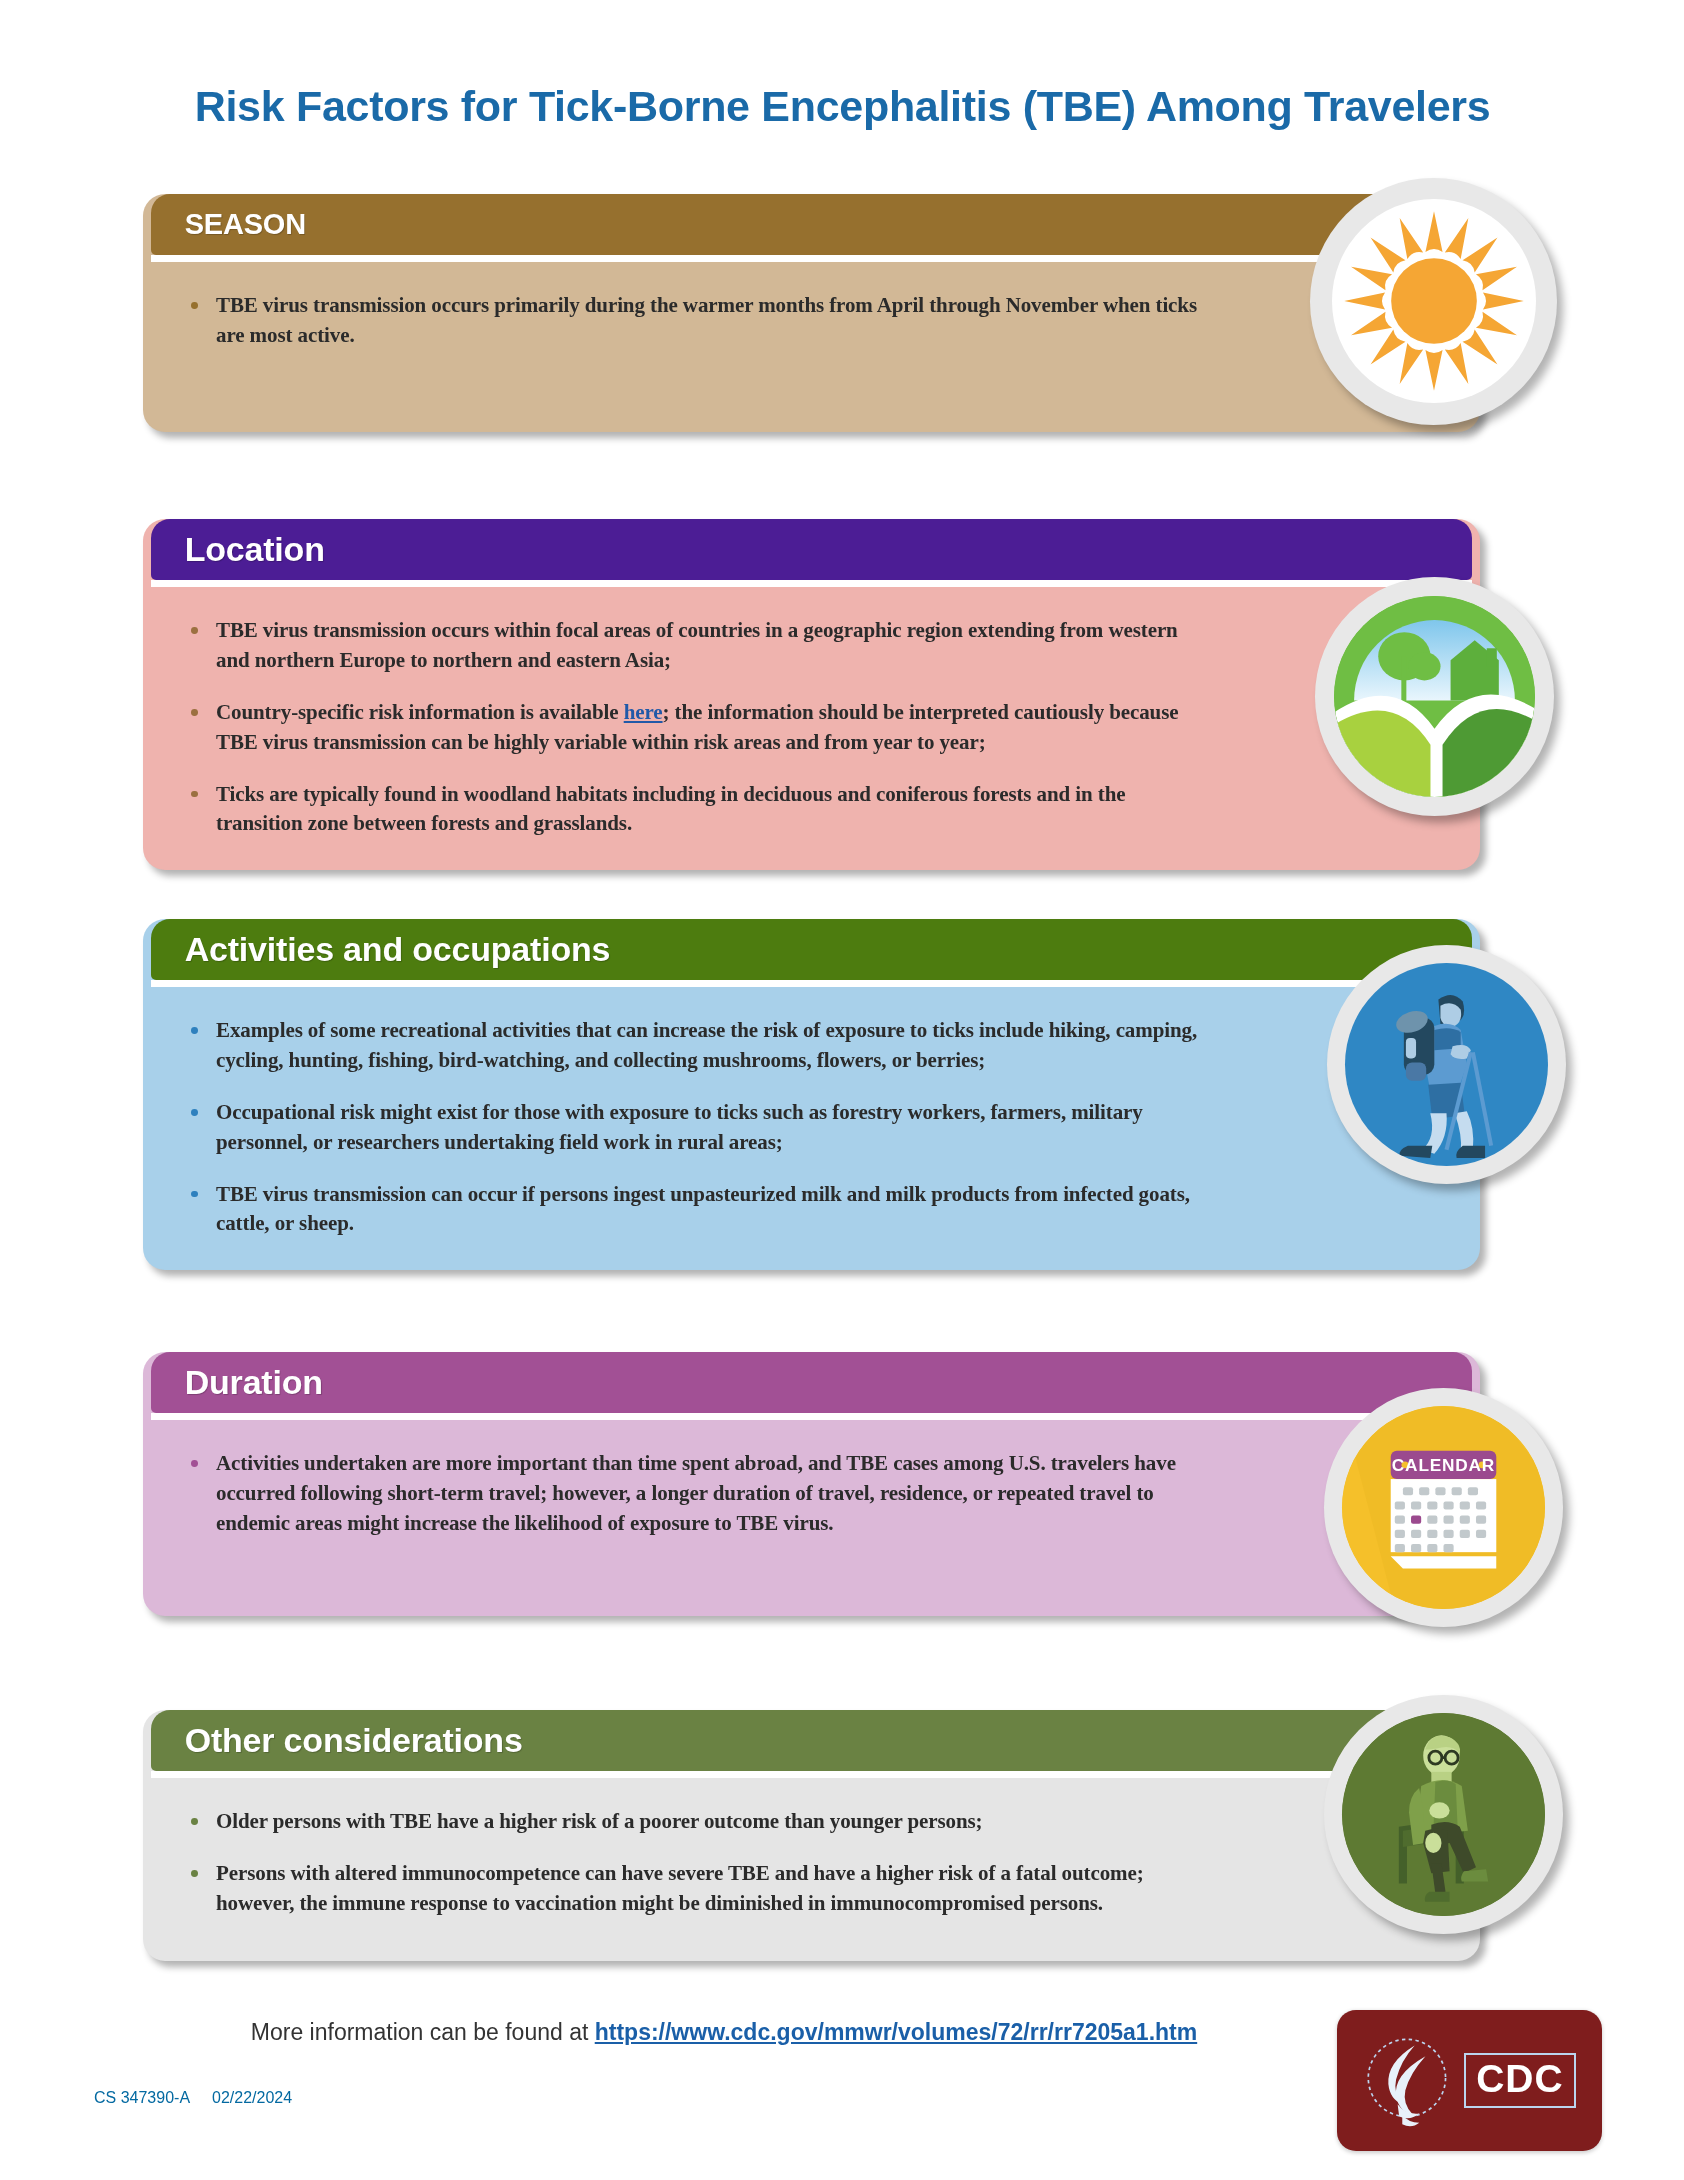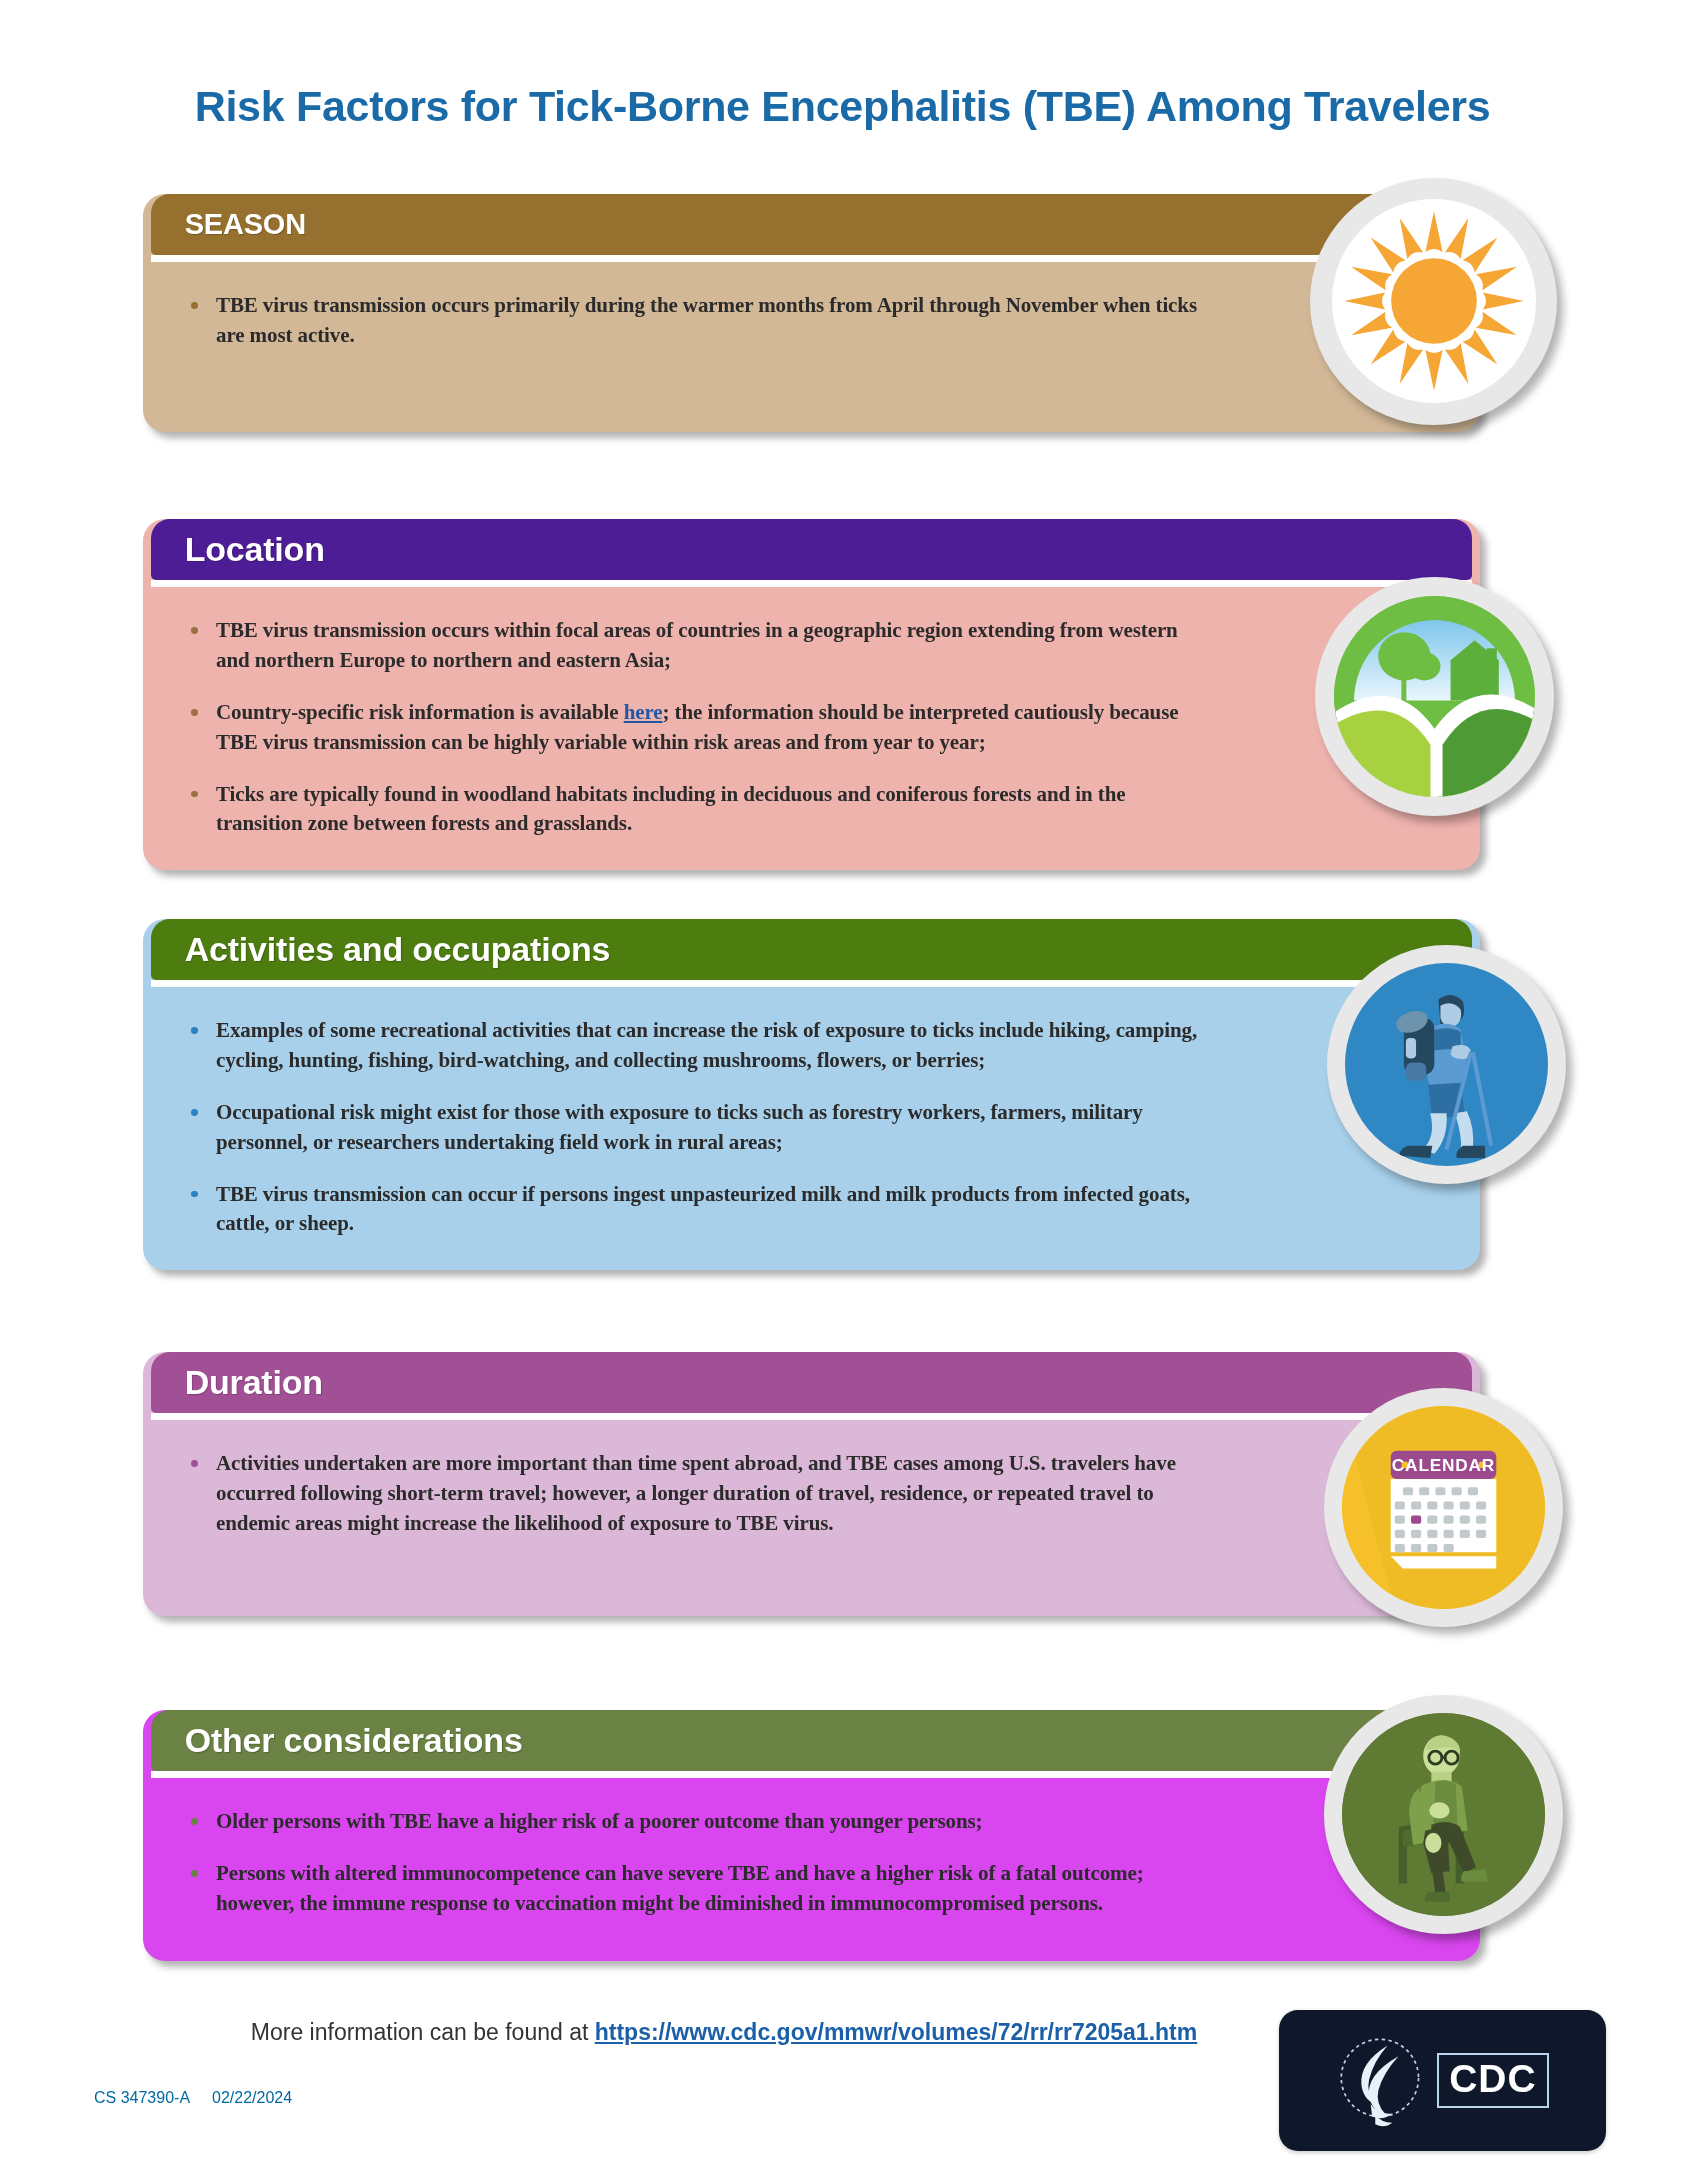--- a/index.html
+++ b/index.html
@@ -139,24 +139,24 @@
     top: 2089px;
     left: 94px;
     font-size: 16px;
     color: #0369a1;
   }
   .cs-line span { margin-right: 22px; }
 
   .cdc-logo {
     position: absolute;
     top: 2010px;
-    left: 1279px;
-    width: 327px;
+    left: 1337px;
+    width: 265px;
     height: 141px;
-    background: #0f172a;
+    background: #7f1d1d;
     border-radius: 19px;
     display: flex;
     align-items: center;
     justify-content: center;
     box-shadow: 0 1.7px 4.3px rgba(0,0,0,0.20);
   }
   .cdc-box {
     border: 2.6px solid #BBD4EE;
     color: #ffffff;
     font-size: 39px;
@@ -383,21 +383,21 @@
             <rect x="34" y="54" width="5" height="4" rx="1" fill="#9B4A8E"></rect>
             <path d="M24 74 L76 74 L76 80 L30 80 Z" fill="#FFFFFF"></path>
           </g>
           <text x="50" y="32" text-anchor="middle" fill="#FFFFFF" font-size="8.5" font-weight="bold" font-family="Liberation Sans, sans-serif" letter-spacing="0.4">CALENDAR</text>
         </svg>
       </div>
     </div>
   </div>
 
   <div class="section" style="top:1702px;">
-    <div class="card" style="background:#d946ef;">
+    <div class="card" style="background:#e5e5e5;">
       <div class="hdr" style="background:#6A8243;">
         <span class="hdr-text">Other considerations</span>
       </div>
       <div class="sep"></div>
       <div class="bullets narrow" style="min-height:183px;">
         <ul>
           <li>
             <span class="dot" style="background:#6A8243;"></span>
             <span>Older persons with TBE have a higher risk of a poorer outcome than younger persons;</span>
           </li>

